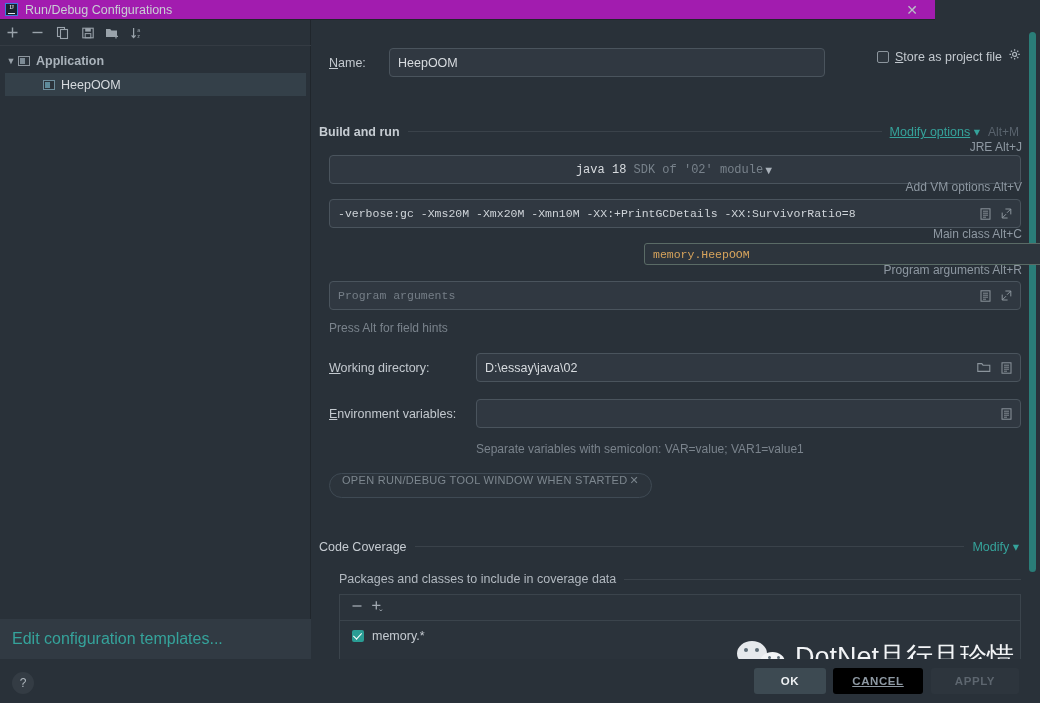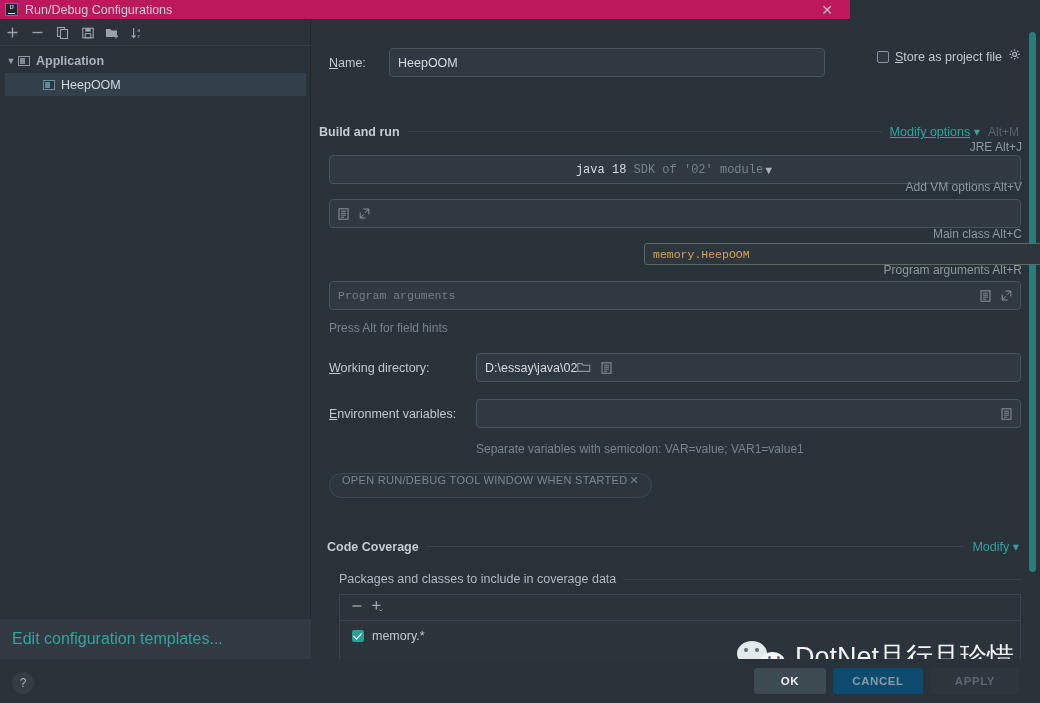--- a/index.html
+++ b/index.html
@@ -8,22 +8,22 @@
     width: 1040px; height: 703px;
     overflow: hidden;
     background: #2b2f36;
     font-family: "Liberation Sans", sans-serif;
     -webkit-font-smoothing: antialiased;
   }
   .root { position: relative; width: 1040px; height: 703px; background: #293139; }
 
   
   .titlebar {
-    position: absolute; left: 0; top: 0; width: 850px; height: 20px;
-    background: #be185d; display: flex; align-items: center;
+    position: absolute; left: 0; top: 0; width: 935px; height: 20px;
+    background: #a21caf; display: flex; align-items: center;
     border-bottom: 1px solid #21262c;
   }
   .ij-icon {
     width: 13px; height: 13px; margin-left: 5px; margin-right: 7px;
     border: 1.5px solid #3b7ddd; background: #1b2430; position: relative;
     flex: none;
   }
   .ij-icon::before {
     content: "IJ"; position: absolute; left: 0; right: 0; top: -1px;
     font-size: 7px; color: #e3e6ea; text-align: center;
@@ -123,21 +123,21 @@
     width: 12px; height: 12px; border: 1px solid #8d969e; border-radius: 2px;
     background: #2e3views; background: #2e363e;
   }
   .gear { color: #aab2ba; font-size: 13px; }
 
   .section {
     position: absolute; left: 8px; display: flex; align-items: center;
     width: 700px; gap: 8px;
   }
   .sec-title { font-size: 12.5px; font-weight: bold; color: #c6ccd2; white-space: nowrap; }
-  .sec-title.normal { font-weight: bold; margin-left: 8px; }
+  .sec-title.normal { font-weight: normal; }
   .sec-line { flex: 1; height: 1px; background: #3a424a; }
   .sec-link { font-size: 12.5px; color: #35a39b; white-space: nowrap; }
 
   .hint {
     position: absolute; font-size: 12px; color: #8e98a2; white-space: nowrap;
   }
   .hint.dim { color: #59636d; }
 
   .icon-btn { color: #8b949c; font-size: 12px; display: flex; align-items: center; }
 
@@ -172,21 +172,21 @@
   .bottombar {
     position: absolute; left: 304px; bottom: 0; width: 729px; height: 44px;
     background: #293139;
   }
   .btn {
     position: absolute; bottom: 9px; height: 26px; border-radius: 3px;
     display: flex; align-items: center; justify-content: center;
     font-size: 11.5px; font-weight: bold; letter-spacing: 0.6px;
   }
   .btn-ok { background: #3d4a52; color: #eef1f3; }
-  .btn-cancel { background: #0c4a6e; color: #8e99a3; }
+  .btn-cancel { background: #000000; color: #8e99a3; text-decoration: underline; }
   .btn-apply { background: #2d353d; color: #5d666f; }
 
   
   .watermark {
     position: absolute; right: 26px; bottom: 28px;
     display: flex; align-items: center; gap: 10px; pointer-events: none;
   }
   .wm-text {
     font-size: 27px; color: #f2f4f6;
     font-family: "Liberation Sans", sans-serif;
@@ -326,20 +326,21 @@
         <span style="color:#78828b">SDK of '02' module</span>
       </span>
       <span style="color:#aab2ba; font-size:11px">▼</span>
     </div>
 
     <div class="hint" style="right:18px; top:160px">
       <span>Add VM options Alt+V</span>
     </div>
 
     <div class="field" style="position:absolute; left:18px; top:179px; width:692px; justify-content:space-between">
+      <span style="font-family:'Liberation Mono',monospace; font-size:11.5px; color:#cfd4d9">-verbose:gc -Xms20M -Xmx20M -Xmn10M -XX:+PrintGCDetails -XX:SurvivorRatio=8</span>
       <span style="display:flex; gap:10px; align-items:center">
         <span class="icon-btn">
           <svg width="11" height="12" viewBox="0 0 11 12">
               <rect x="1" y="0.8" width="9" height="10.4" fill="none" stroke="#8b949c" stroke-width="1"></rect>
               <path d="M3 3.2h5M3 5.2h5M3 7.2h5M3 9.2h3" stroke="#8b949c" stroke-width="0.9"></path>
             </svg>
         </span>
         <span class="icon-btn">
           <svg width="11" height="11" viewBox="0 0 11 11">
               <path d="M4.4 1h5.4v5.4M9.8 1L6 4.8M6.6 10H1.2V4.6M1.2 10L5 6.2" stroke="#8b949c" stroke-width="1" fill="none"></path>
@@ -377,21 +378,21 @@
         </span>
       </span>
     </div>
 
     <div style="position:absolute; left:18px; top:301px; font-size:12px; color:#7a838c">Press Alt for field hints</div>
 
     <div class="row" style="position:absolute; left:18px; top:333px; width:692px">
       <div class="lbl" style="width:147px">
         <span class="und">W</span><span>orking directory:</span>
       </div>
-      <div class="field" style="flex:1; justify-content:flex-start">
+      <div class="field" style="flex:1; justify-content:space-between">
         <span>D:\essay\java\02</span>
         <span style="display:flex; gap:10px; align-items:center">
           <span class="icon-btn">
             <svg width="14" height="12" viewBox="0 0 14 12">
                 <path d="M0.8 1.6h4l1.2 1.6h6.8v6.2H0.8z" fill="none" stroke="#8b949c" stroke-width="1.1"></path>
               </svg>
           </span>
           <span class="icon-btn">
             <svg width="11" height="12" viewBox="0 0 11 12">
                 <rect x="1" y="0.8" width="9" height="10.4" fill="none" stroke="#8b949c" stroke-width="1"></rect>

